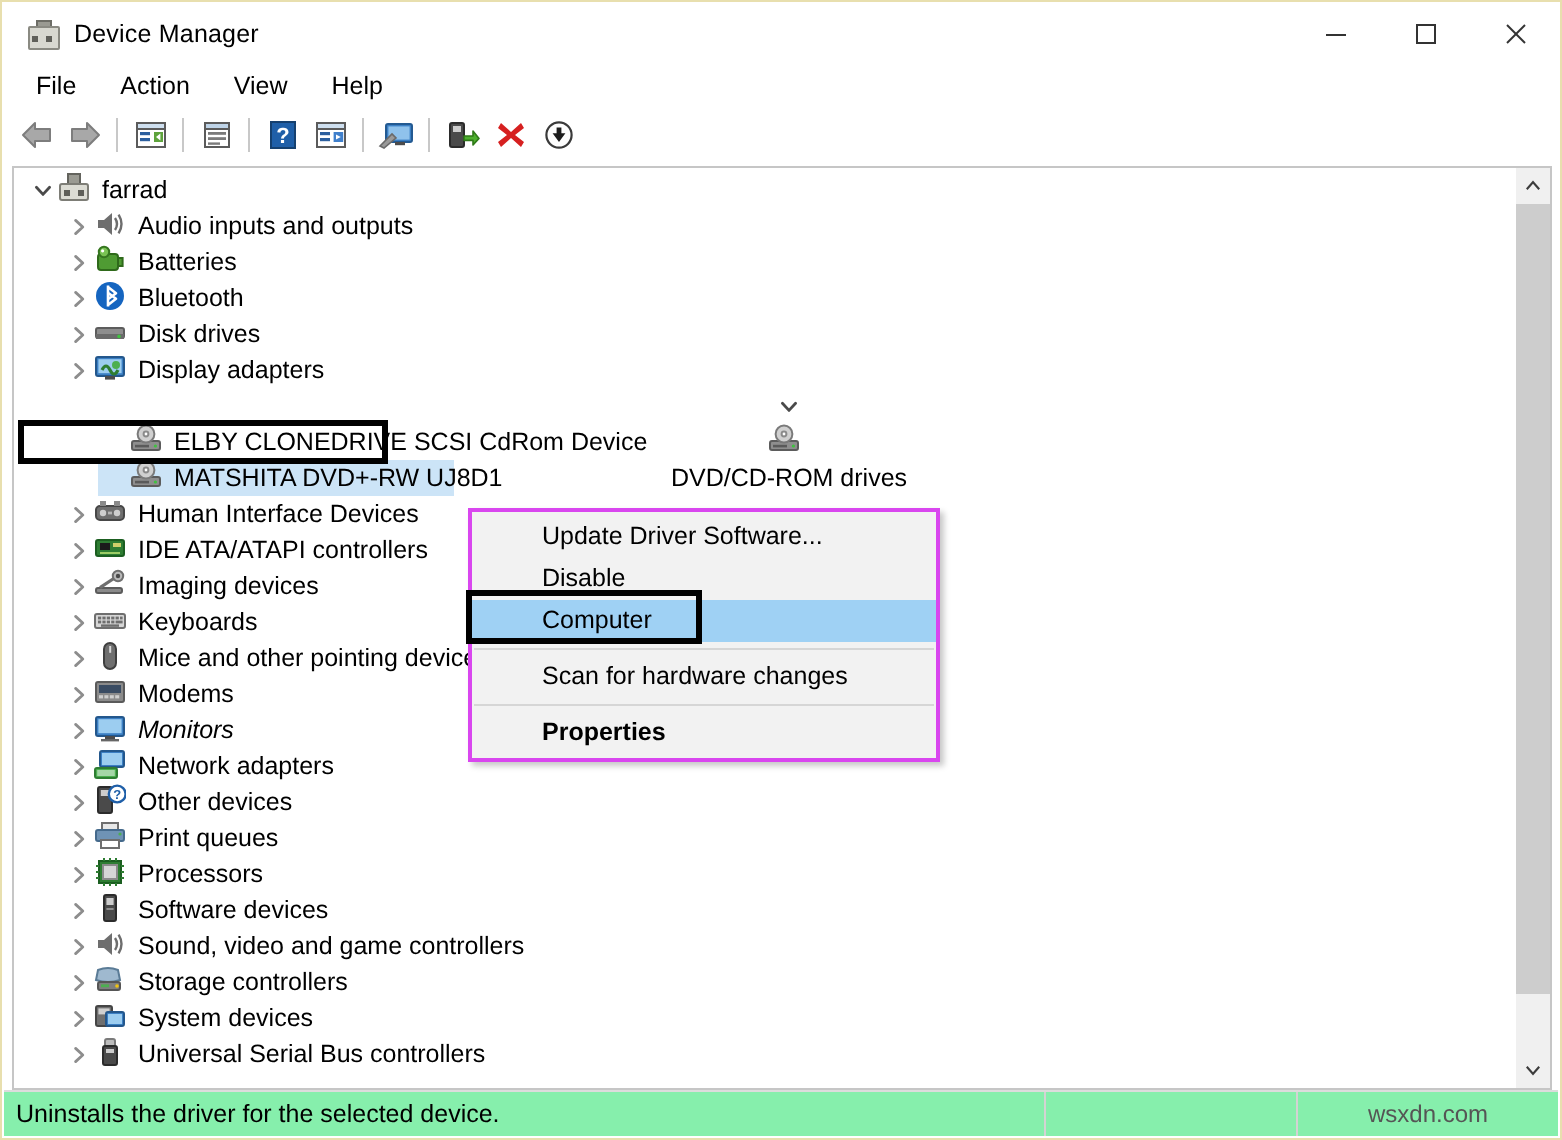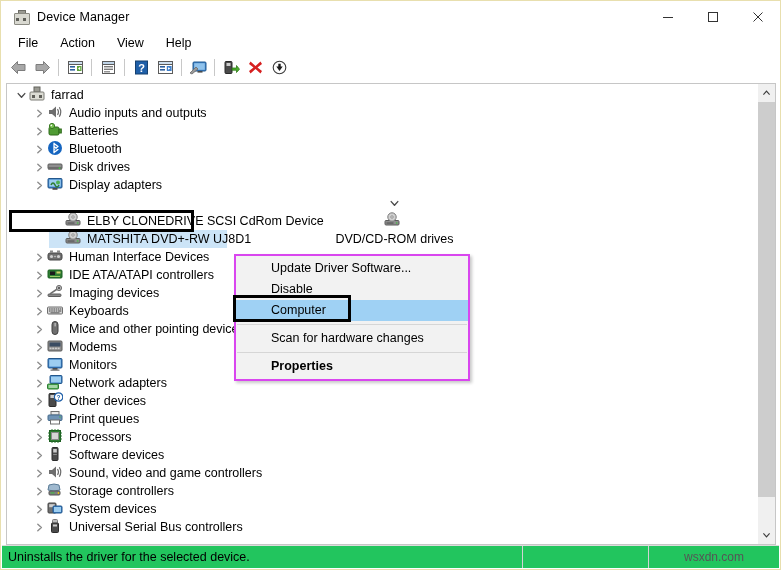--- a/index.html
+++ b/index.html
@@ -104,21 +104,21 @@
   .cmi.hl{background:#9fd1f4;}
   .cmsep{height:1px;background:#d6d6d6;margin:3px 1px;}
   #ctx-hlbox{
     position:absolute;left:-3px;top:40px;width:115px;height:27px;
     border:3px solid #000;box-sizing:border-box;pointer-events:none;z-index:50;
   }
 
   
   #statusbar{
     position:absolute;left:1px;right:1px;bottom:1px;height:22px;
-    background:#22c55e;display:flex;align-items:center;
+    background:#86efac;display:flex;align-items:center;
     border-top:1px solid #dcdcdc;
   }
   #status-text{flex:1 1 auto;padding-left:6px;font-size:12.5px;color:#000;}
   .st-sep{width:1px;height:22px;background:#d3d3d3;}
   #status-mid{width:125px;}
   #status-right{
     width:130px;text-align:center;font-size:12px;color:#555;
     font-family:"Liberation Sans","DejaVu Sans",sans-serif;
   }
 </style>
@@ -455,21 +455,21 @@
                 <rect x="2.5" y="4.5" width="11" height="4" fill="#3a4c63"></rect>
                 <g fill="#cfcfcf">
                   <rect x="2.5" y="9.6" width="2" height="1.6"></rect>
                   <rect x="5.2" y="9.6" width="2" height="1.6"></rect>
                   <rect x="7.9" y="9.6" width="2" height="1.6"></rect>
                   <rect x="10.6" y="9.6" width="2" height="1.6"></rect>
                 </g>
               </svg></span>
             <span class="tlabel">Modems</span>
           </div>
-          <div class="row" style="padding-left: 24px;">
+          <div class="row" style="padding-left: 24px; font-style: italic;">
             <span class="twisty">
               <svg width="9" height="9" viewBox="0 0 9 9">
                 <path d="M2.8 1.2 L6.4 4.5 L2.8 7.8" fill="none" stroke="#8d8d8d" stroke-width="1.4" stroke-linecap="round" stroke-linejoin="round"></path>
               </svg>
             </span>
             <span class="ticon"><svg width="16" height="16" viewBox="0 0 16 16">
                 <rect x="1" y="2.5" width="14" height="9.5" rx="1" fill="#3b7fc4" stroke="#23578c"></rect>
                 <rect x="2.2" y="3.6" width="11.6" height="7" fill="#9ccdf0"></rect>
                 <rect x="5.5" y="12" width="5" height="1.8" fill="#4c4c4c"></rect>
                 <rect x="3.5" y="13.5" width="9" height="1.2" fill="#666"></rect>

